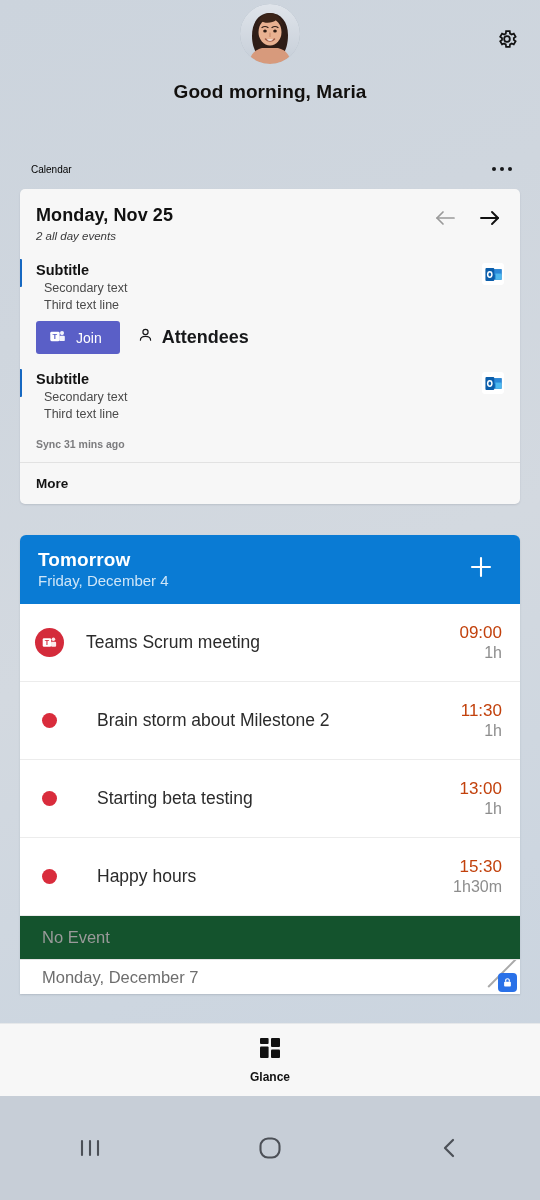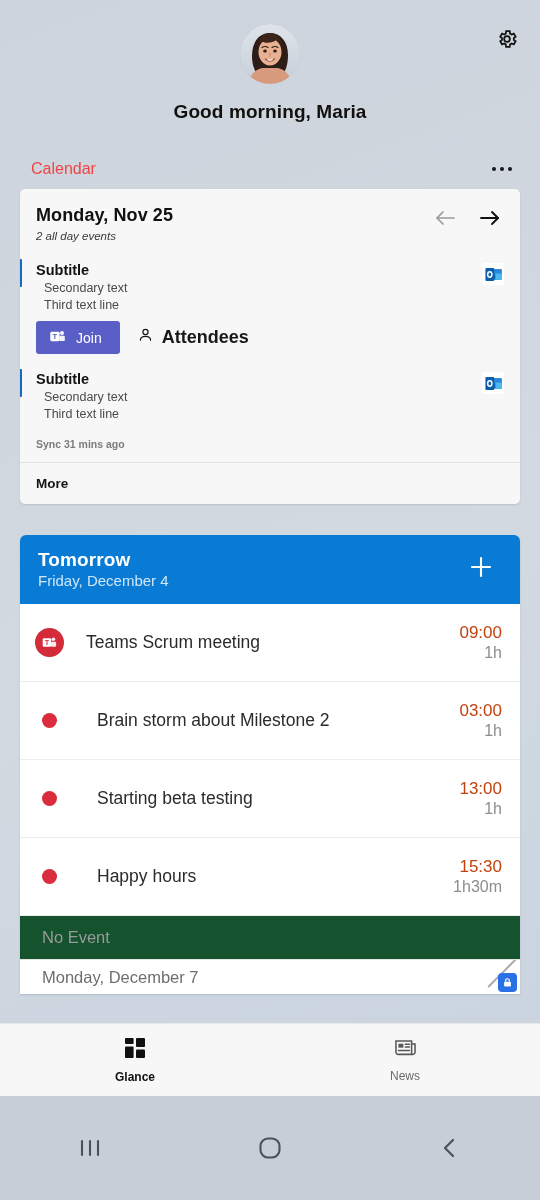--- a/index.html
+++ b/index.html
@@ -9,21 +9,21 @@
     overflow: hidden;
   }
   body {
     background: linear-gradient(160deg, #ccd4dd 0%, #cfd6de 25%, #d3d9e0 50%, #cdd6e0 75%, #c9d3de 100%);
     position: relative;
   }
 
   
   .header {
     position: relative;
-    padding-top: 24px;
+    padding-top: 4px;
     height: 140px;
   }
   .gear-btn {
     position: absolute;
     top: 26px; right: 18px;
     width: 30px; height: 30px;
     display: flex; align-items: center; justify-content: center;
     cursor: pointer;
   }
   .avatar-wrap {
@@ -47,22 +47,22 @@
   }
 
   
   .section-row {
     display: flex; align-items: center; justify-content: space-between;
     padding: 0 26px 0 31px;
     height: 30px;
     margin-top: 14px;
   }
   .section-label {
-    font-size: 16px;
-    color: #ef4444;
+    font-size: 10px;
+    color: #000000;
   }
   .ellipsis-btn {
     display: flex; gap: 3.5px; align-items: center;
     cursor: pointer; padding: 6px 2px;
   }
   .ellipsis-btn i {
     width: 4.5px; height: 4.5px; border-radius: 50%;
     background: #17181a; display: block;
   }
 
@@ -438,21 +438,21 @@
       <div class="row-time">
         <div class="t">09:00</div>
         <div class="d">1h</div>
       </div>
     </div>
 
     <div class="tm-row">
       <div class="dot"></div>
       <div class="row-title">Brain storm about Milestone 2</div>
       <div class="row-time">
-        <div class="t">03:00</div>
+        <div class="t">11:30</div>
         <div class="d">1h</div>
       </div>
     </div>
 
     <div class="tm-row">
       <div class="dot"></div>
       <div class="row-title">Starting beta testing</div>
       <div class="row-time">
         <div class="t">13:00</div>
         <div class="d">1h</div>
@@ -486,31 +486,20 @@
     <span>
       <svg width="22" height="22" viewBox="0 0 22 22" fill="#111">
         <rect x="1" y="1" width="8.6" height="6" rx="1"></rect>
         <rect x="12" y="1" width="9" height="9" rx="1"></rect>
         <rect x="1" y="9.5" width="8.6" height="11.5" rx="1"></rect>
         <rect x="12" y="12.4" width="9" height="8.6" rx="1"></rect>
       </svg>
     </span>
     <span class="lbl">Glance</span>
   </div>
-  <div class="nav-tab inactive">
-    <span>
-      <svg width="23" height="21" viewBox="0 0 24 22" fill="none" stroke="#585858" stroke-width="1.6">
-        <path d="M2 4.2h16.4v14H4.2A2.2 2.2 0 0 1 2 16z"></path>
-        <path d="M18.4 7.4H22v8.6a2.2 2.2 0 0 1-3.6 1.7"></path>
-        <rect x="4.6" y="7" width="5.2" height="4.2" fill="#585858" stroke="none"></rect>
-        <path d="M11.8 7.6h4.4M11.8 10.5h4.4M4.6 14.2h11.6" stroke-width="1.5" stroke-linecap="round"></path>
-      </svg>
-    </span>
-    <span class="lbl">News</span>
-  </div>
 </div>
 
 <div class="sys-nav">
   <div class="sys-btn">
     <svg width="26" height="30" viewBox="0 0 26 30" stroke="#4c5057" stroke-width="2.1" stroke-linecap="round">
       <path d="M5 8v14M13 8v14M21 8v14"></path>
     </svg>
   </div>
   <div class="sys-btn">
     <svg width="28" height="28" viewBox="0 0 28 28" fill="none" stroke="#4c5057" stroke-width="2.1">

